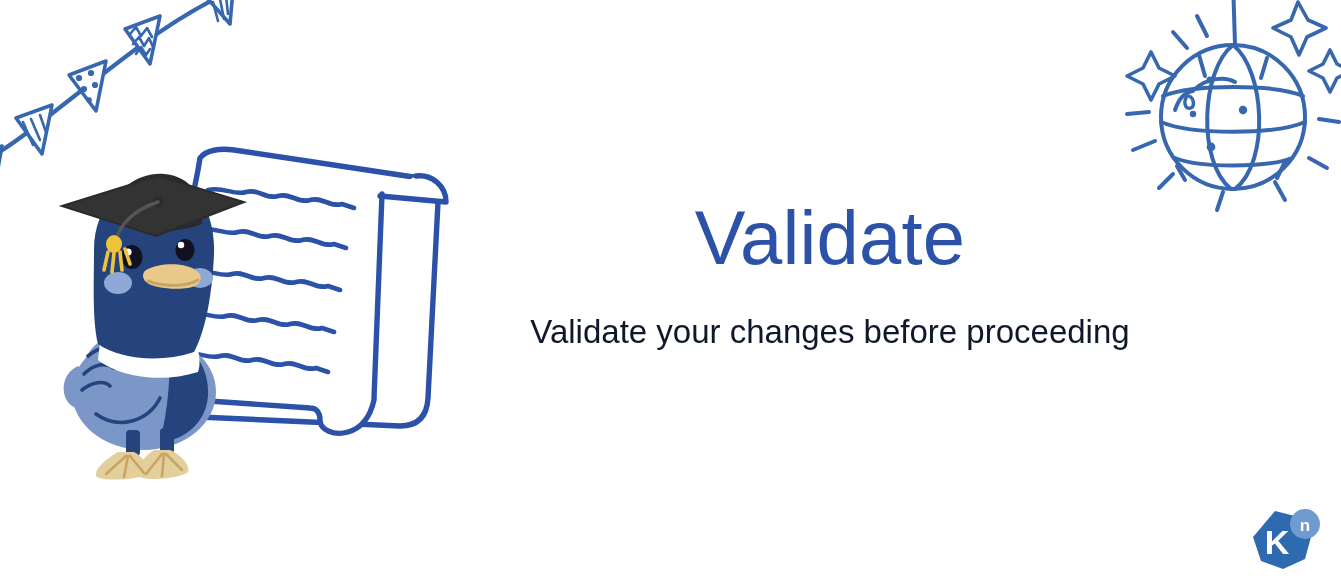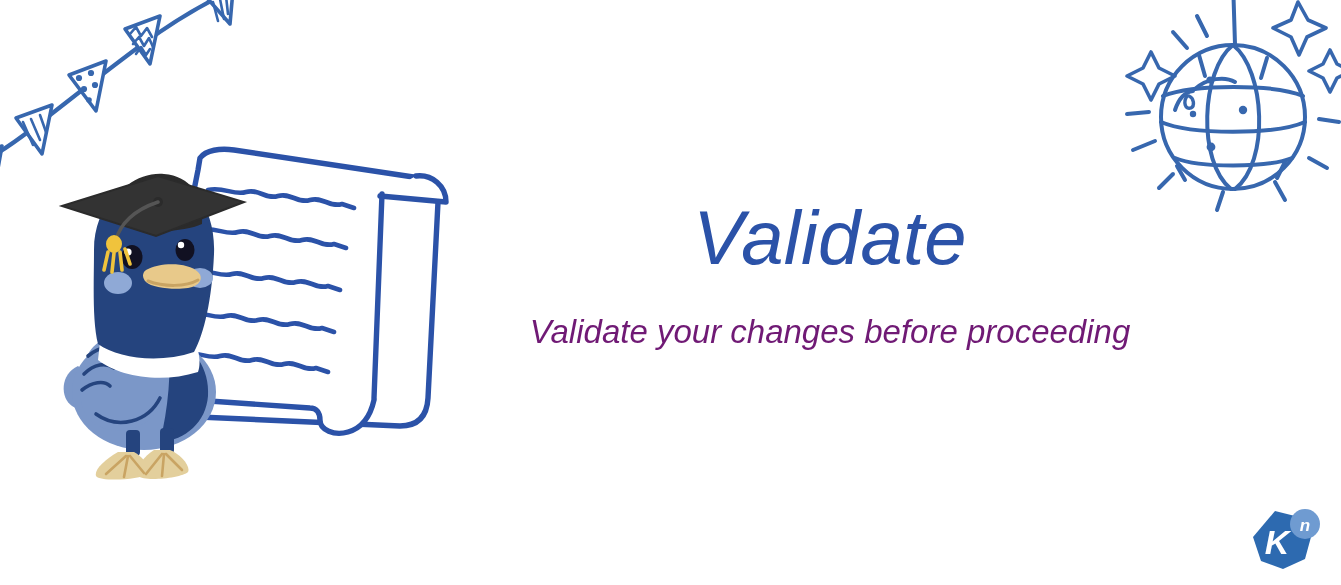--- a/index.html
+++ b/index.html
@@ -10,21 +10,20 @@
   }
   body {
     font-family: "Liberation Sans", sans-serif;
   }
   #stage {
     position: relative;
     width: 1341px;
     height: 585px;
     background: #ffffff;
     overflow: hidden;
-    font-style: italic;
   }
 
   
   .decor {
     position: absolute;
     pointer-events: none;
   }
   #bunting-decor {
     left: -8px;
     top: -6px;
@@ -59,21 +58,21 @@
     color: #2b52a8;
     font-size: 76px;
     font-weight: 400;
     line-height: 1.0;
     letter-spacing: 0.2px;
     margin: 0;
     padding: 0;
     white-space: nowrap;
   }
   #page-subtitle {
-    color: #701a75;
+    color: #0f172a;
     font-size: 33px;
     font-weight: 400;
     line-height: 1.2;
     margin: 0;
     padding: 0;
     margin-top: 36px;
     white-space: nowrap;
   }
 
   

